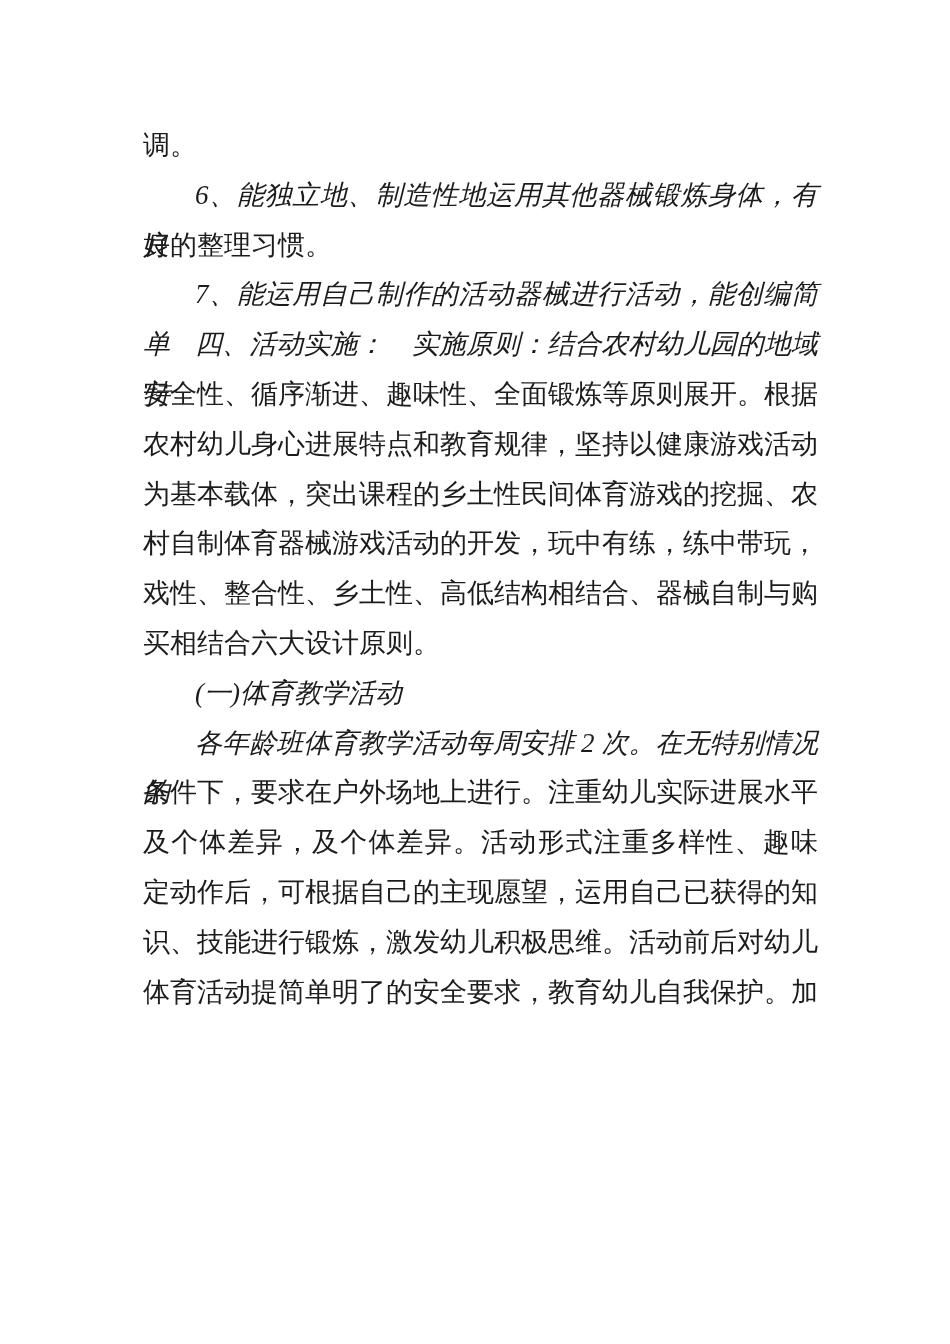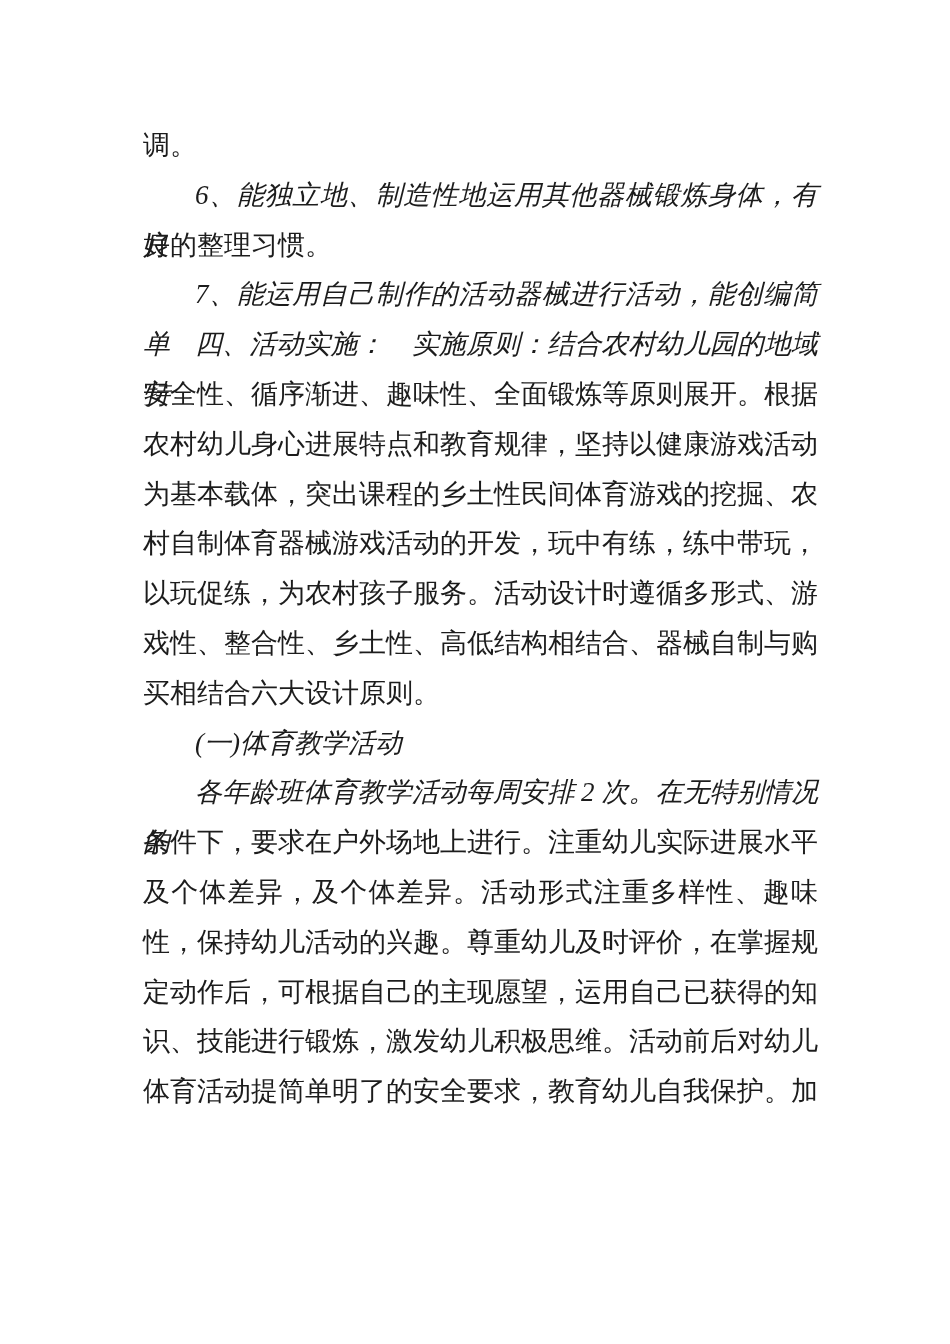--- a/index.html
+++ b/index.html
@@ -49,25 +49,23 @@
   <div class="textblock">
     <div class="line">调。</div>
     <div class="line indent j">6、能独立地、制造性地运用其他器械锻炼身体，有良</div>
     <div class="line">好的整理习惯。</div>
     <div class="line indent j">7、能运用自己制作的活动器械进行活动，能创编简单</div>
     <div class="line indent j">四、活动实施：　实施原则：结合农村幼儿园的地域特</div>
     <div class="line j">安全性、循序渐进、趣味性、全面锻炼等原则展开。根据</div>
     <div class="line j">农村幼儿身心进展特点和教育规律，坚持以健康游戏活动</div>
     <div class="line j">为基本载体，突出课程的乡土性民间体育游戏的挖掘、农</div>
     <div class="line j">村自制体育器械游戏活动的开发，玩中有练，练中带玩，</div>
-    <div class="line j">以玩促练，为农村孩子服务。活动设计时遵循多形式、游</div>
     <div class="line j">戏性、整合性、乡土性、高低结构相结合、器械自制与购</div>
     <div class="line">买相结合六大设计原则。</div>
     <div class="line indent">(一)体育教学活动</div>
     <div class="line indent j">各年龄班体育教学活动每周安排 2 次。在无特别情况的</div>
     <div class="line j">条件下，要求在户外场地上进行。注重幼儿实际进展水平</div>
     <div class="line j">及个体差异，及个体差异。活动形式注重多样性、趣味</div>
-    <div class="line j">性，保持幼儿活动的兴趣。尊重幼儿及时评价，在掌握规</div>
     <div class="line j">定动作后，可根据自己的主现愿望，运用自己已获得的知</div>
     <div class="line j">识、技能进行锻炼，激发幼儿积极思维。活动前后对幼儿</div>
     <div class="line j">体育活动提简单明了的安全要求，教育幼儿自我保护。加</div>
   </div>
 </div>
 
 </body></html>

